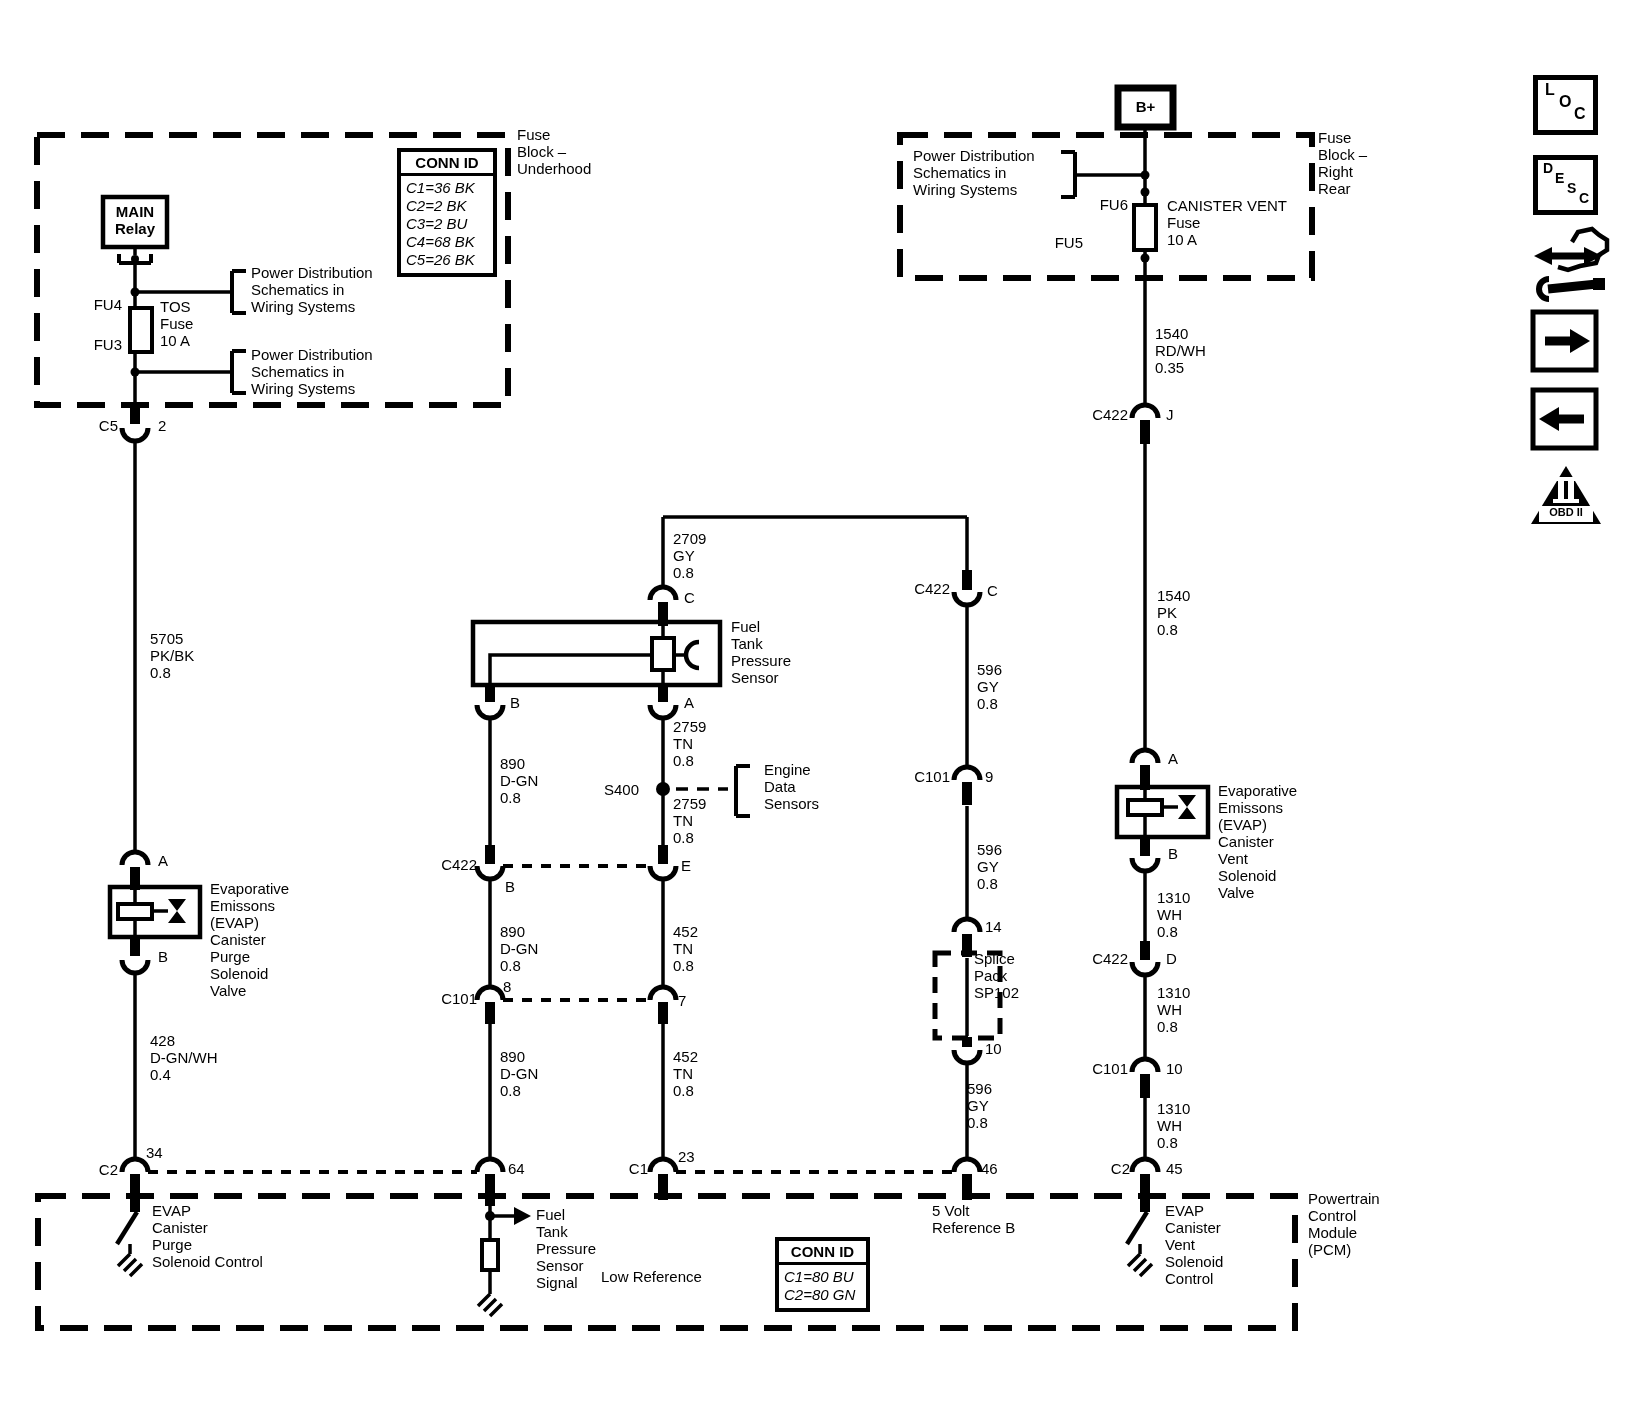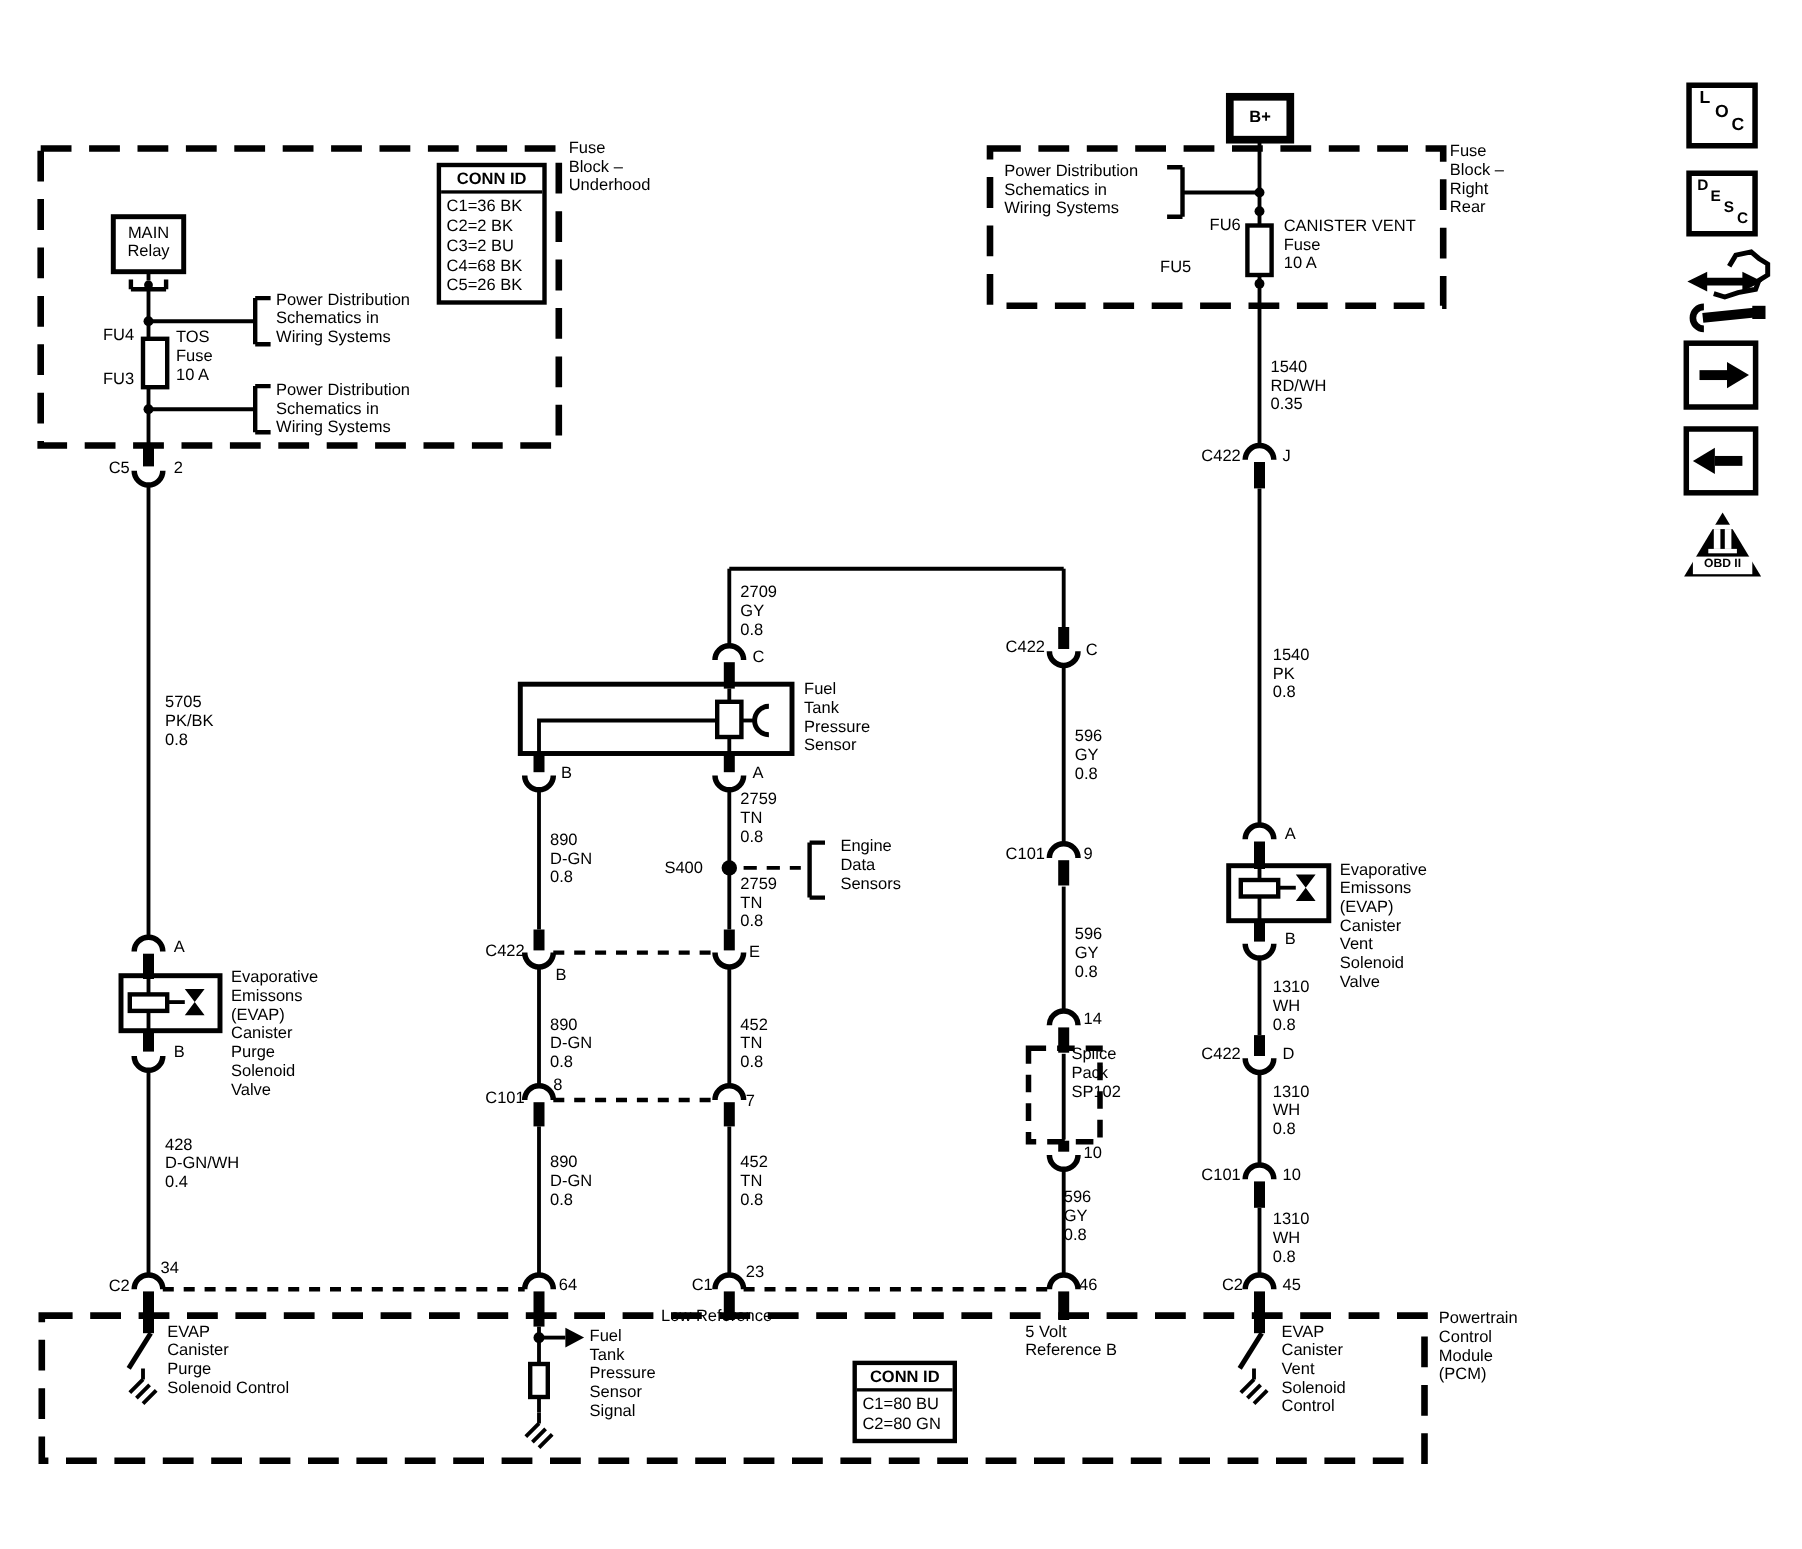--- a/index.html
+++ b/index.html
@@ -1,25 +1,25 @@
 <!DOCTYPE html>
 <html><head>
 <meta charset="utf-8">
 <style>
   html,body{margin:0;padding:0;background:#fff;}
   .canvas{position:relative;width:1638px;height:1408px;background:#fff;overflow:hidden;
           font-family:"Liberation Sans",sans-serif;color:#000;}
   svg.art{position:absolute;left:0;top:0;}
   .lbl{position:absolute;font-size:15px;line-height:17px;white-space:pre-line;}
   .rlbl{position:absolute;font-size:15px;line-height:17px;width:60px;text-align:right;white-space:pre;}
-  .ctr{text-align:center;}
+  .ctr{text-align:center;font-weight:bold;}
   .connid{position:absolute;border:4px solid #000;background:#fff;}
   .connid .hdr{font-size:15px;font-weight:bold;text-align:center;border-bottom:3px solid #000;padding:2px 4px;}
   .connid .row{font-size:15px;line-height:18px;padding:0 5px;white-space:pre;}
-  .connid .rows{padding:3px 0 4px 0;}
+  .connid .rows{padding:3px 0 4px 0;font-style:italic;}
   .iconbox{position:absolute;width:55px;height:50px;border:5px solid #000;background:#fff;}
   .iconbox span{position:absolute;font-weight:bold;}
   .obdlbl{position:absolute;font-size:11px;font-weight:bold;width:54px;text-align:center;}
   .boxtxt{position:absolute;font-size:15px;line-height:17px;white-space:pre-line;}
 </style>
 </head>
 <body>
 
 <div class="canvas">
 
@@ -399,21 +399,21 @@
 
 <div class="lbl" style="left:152px;top:1202px">EVAP
 Canister
 Purge
 Solenoid Control</div>
 <div class="lbl" style="left:536px;top:1206px">Fuel
 Tank
 Pressure
 Sensor
 Signal</div>
-<div class="lbl" style="left:601px;top:1188px">Low Reference</div>
+<div class="lbl" style="left:601px;top:1268px">Low Reference</div>
 <div class="lbl" style="left:932px;top:1202px">5 Volt
 Reference B</div>
 <div class="connid" style="left:775px;top:1237px;width:87px">
   <div class="hdr">CONN ID</div>
   <div class="rows">
     <div class="row">C1=80 BU</div>
     <div class="row">C2=80 GN</div>
   </div>
 </div>
 <div class="lbl" style="left:1165px;top:1202px">EVAP

